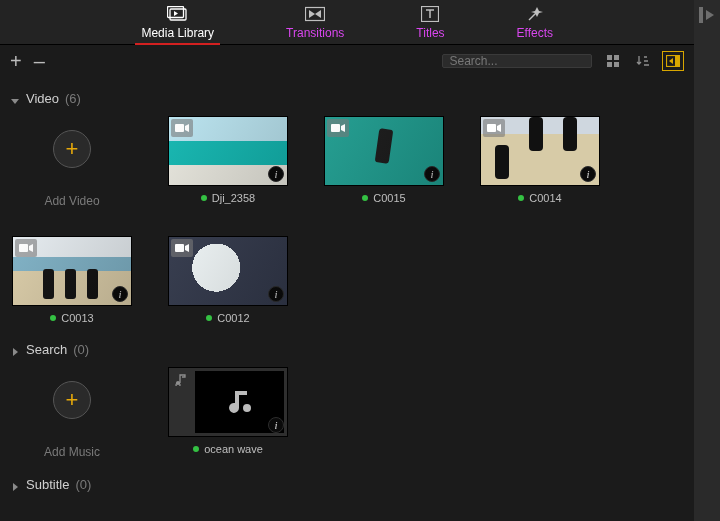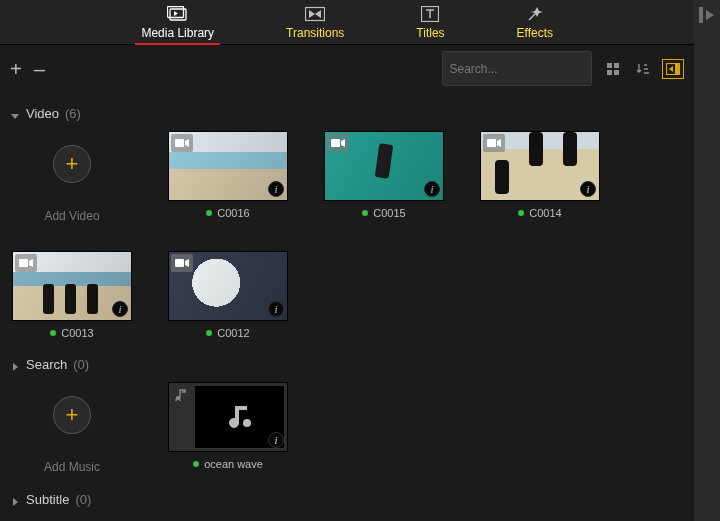--- a/index.html
+++ b/index.html
@@ -25,41 +25,41 @@
   .tabs {
     display: flex;
     justify-content: center;
     gap: 72px;
     padding: 4px 0 2px;
     background: #232323;
     border-bottom: 1px solid #000;
   }
   .tab {
     display: flex; flex-direction: column; align-items: center;
-    color: #fde047; cursor: pointer; font-size: 12px;
+    color: #d946ef; cursor: pointer; font-size: 12px;
     padding-bottom: 2px;
   }
   .tab.active { color: #fff; position: relative; }
   .tab.active::after {
     content:""; position:absolute; bottom:-3px; left:-6px; right:-6px;
     height:2px; background:#d32020;
   }
   .tab .ticon { height:20px; display:flex; align-items:center; justify-content:center; margin-bottom:2px; }
   .tab svg { fill:#bfbfbf; }
   .tab.active svg { fill:#fff; }
 
   
   .toolbar {
     display:flex; align-items:center; padding:6px 10px; background:#1b1b1b;
   }
   .toolbar .left { display:flex; gap:12px; align-items:center; }
   .toolbar .left .ibtn { font-size:20px; color:#bcbcbc; cursor:pointer; line-height:1; }
   .toolbar .spacer { flex:1; }
   .search {
-    width:150px; height:35px; background:#2b2b2b; border:1px solid #3a3a3a;
+    width:150px; height:14px; background:#2b2b2b; border:1px solid #3a3a3a;
     border-radius:2px; color:#9a9a9a; padding:0 6px; font-size:12px;
   }
   .search::placeholder { color:#777; }
   .tb-icons { display:flex; gap:8px; align-items:center; margin-left:10px; }
   .tb-icons .sq { width:22px; height:20px; display:flex; align-items:center; justify-content:center; cursor:pointer; }
   .tb-icons svg { fill:#8f8f8f; }
   .tb-icons .active-box { border:1px solid #d8a600; }
   .tb-icons .active-box svg { fill:#d8a600; }
 
   
@@ -229,36 +229,36 @@
     </div>
 
     <div class="grid">
       <div class="tile-add">
         <div class="addcircle">
             <span>+</span>
           </div>
         <div class="addlabel">Add Video</div>
       </div>
 
-
-      <div class="tile">
-        <div class="thumb-wrap sea2">
-          <span class="badge">
-              <svg width="14" height="10" viewBox="0 0 14 10">
-                <rect x="0" y="1" width="9" height="8" rx="1"></rect>
-                <polygon points="10,3 14,1 14,9 10,7"></polygon>
-              </svg>
-            </span>
-          <span class="infodot">i</span>
-        </div>
-        <div class="label-row">
-            <span class="g-dot"></span>
-            <span>C0016</span>
-          </div>
-      </div>
+      <div class="tile">
+        <div class="thumb-wrap sea1">
+          <span class="badge">
+              <svg width="14" height="10" viewBox="0 0 14 10">
+                <rect x="0" y="1" width="9" height="8" rx="1"></rect>
+                <polygon points="10,3 14,1 14,9 10,7"></polygon>
+              </svg>
+            </span>
+          <span class="infodot">i</span>
+        </div>
+        <div class="label-row">
+            <span class="g-dot"></span>
+            <span>Dji_2358</span>
+          </div>
+      </div>
+
 
       <div class="tile">
         <div class="thumb-wrap surf">
           <span class="badge">
               <svg width="14" height="10" viewBox="0 0 14 10">
                 <rect x="0" y="1" width="9" height="8" rx="1"></rect>
                 <polygon points="10,3 14,1 14,9 10,7"></polygon>
               </svg>
             </span>
           <span class="infodot">i</span>

